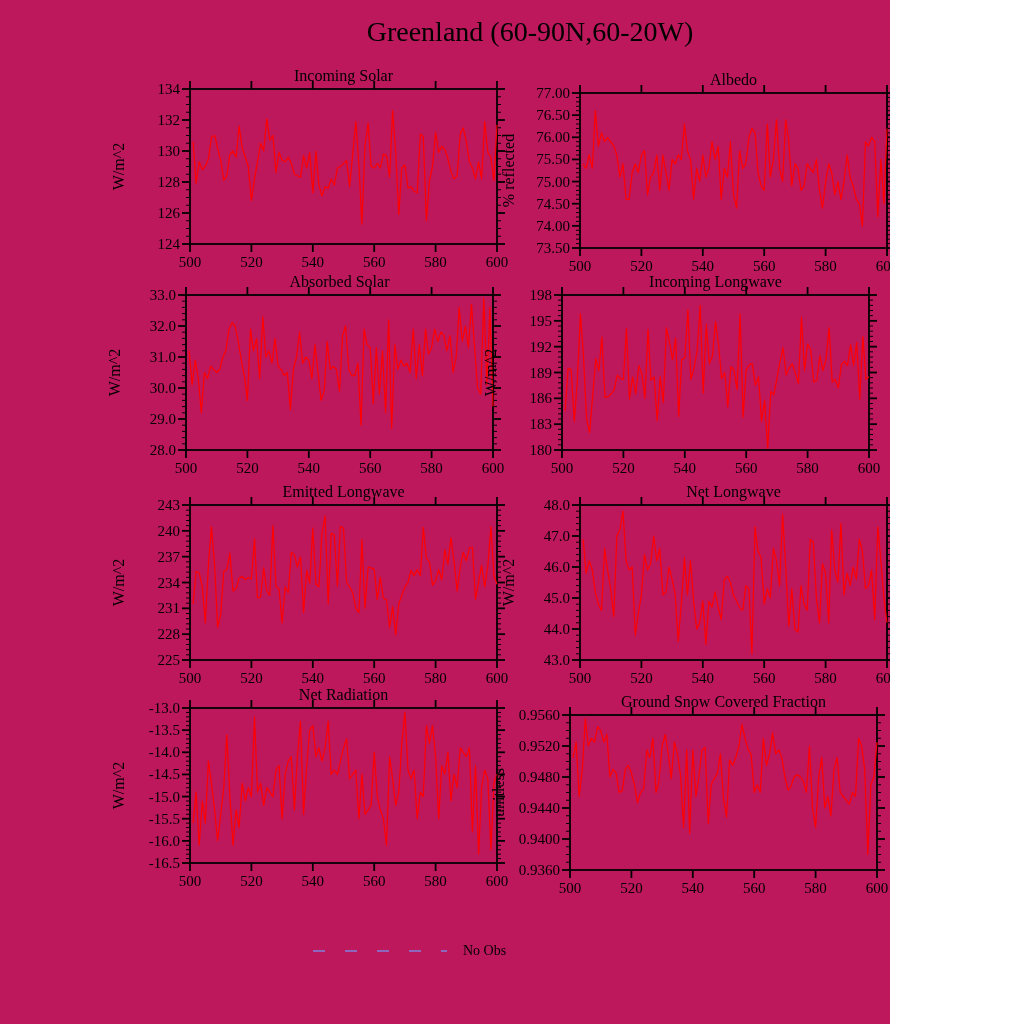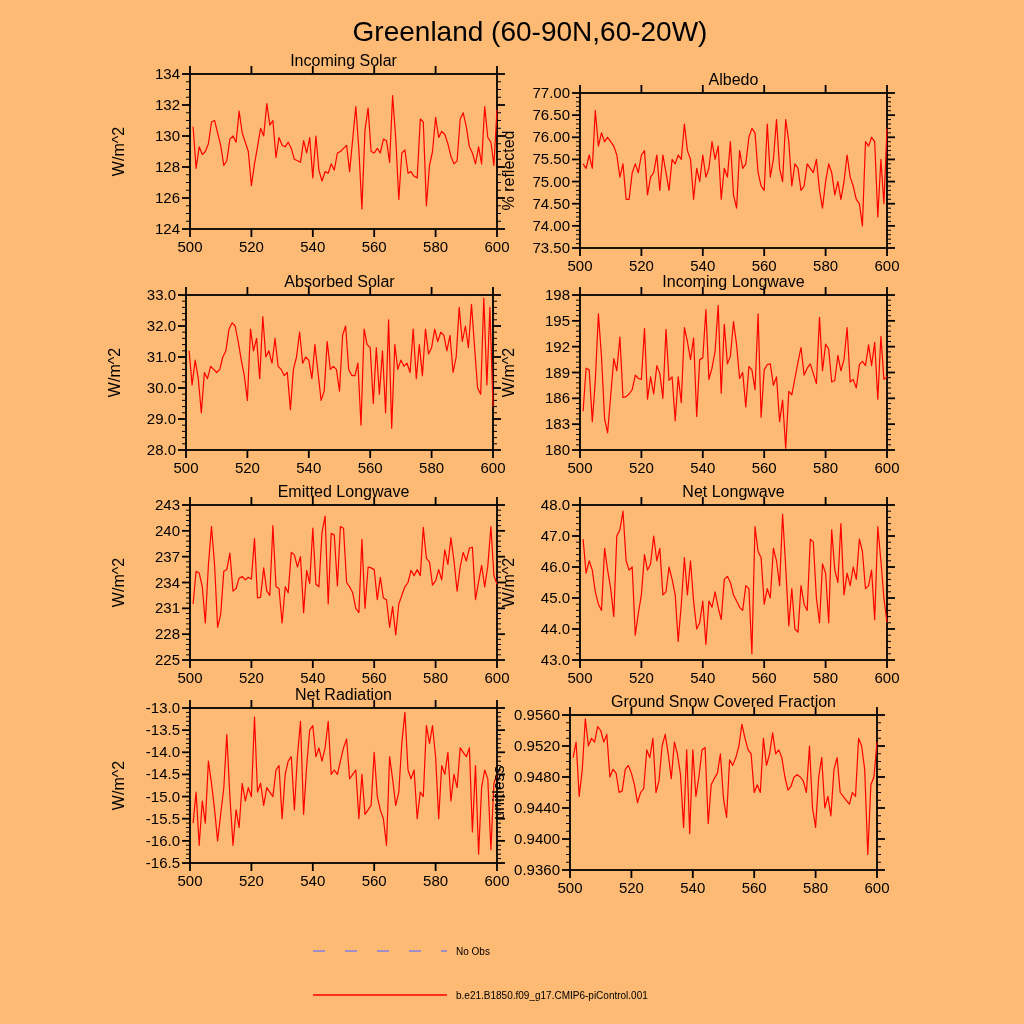--- a/index.html
+++ b/index.html
@@ -1,33 +1,33 @@
 <!DOCTYPE html>
 <html><head>
 <meta charset="utf-8">
 <style>
   html,body{margin:0;padding:0;background:#fff;}
-  .canvas{position:relative;width:1024px;height:1024px;background:#fdba74;
-          font-family:Liberation Sans, sans-serif;overflow:hidden;}
+  .canvas{position:relative;width:890px;height:1024px;background:#be185d;
+          font-family:Liberation Serif, serif;overflow:hidden;}
   .main-title{position:absolute;left:30px;top:16px;width:1000px;text-align:center;
               font-size:28px;color:#000;}
   .panel{position:absolute;width:420px;height:215px;}
   .panel svg{display:block;}
   .legend-row{position:absolute;left:312px;display:flex;align-items:center;}
-  .legend-row span{font-size:10px;color:#000;margin-left:8px;white-space:nowrap;}
+  .legend-row span{font-size:14px;color:#000;margin-left:15px;white-space:nowrap;}
   .legend-row svg{display:block;}
 </style>
 </head>
 <body>
 
 <div class="canvas">
 
   <div class="main-title">Greenland (60-90N,60-20W)</div>
 
-  <div class="panel" style="left:100px;top:49px">
+  <div class="panel" style="left:100px;top:64px">
     <svg width="420" height="215">
         <text x="243.5" y="17" text-anchor="middle" font-size="16" fill="#000000">Incoming Solar</text>
         <text x="24" y="102.5" text-anchor="middle" font-size="16" fill="#000000" transform="rotate(-90 24 102.5)">W/m^2</text>
         <line x1="90" y1="180" x2="90" y2="188" stroke="#000000" stroke-width="1.8"></line>
         <line x1="90" y1="17" x2="90" y2="25" stroke="#000000" stroke-width="1.8"></line>
         <text x="90" y="203" text-anchor="middle" font-size="15" fill="#000000">500</text>
         <line x1="151.4" y1="180" x2="151.4" y2="188" stroke="#000000" stroke-width="1.8"></line>
         <line x1="151.4" y1="17" x2="151.4" y2="25" stroke="#000000" stroke-width="1.8"></line>
         <text x="151.4" y="203" text-anchor="middle" font-size="15" fill="#000000">520</text>
         <line x1="212.8" y1="180" x2="212.8" y2="188" stroke="#000000" stroke-width="1.8"></line>
@@ -277,21 +277,21 @@
         <line x1="82" y1="56" x2="90" y2="56" stroke="#000000" stroke-width="1.8"></line>
         <line x1="397" y1="56" x2="405" y2="56" stroke="#000000" stroke-width="1.8"></line>
         <text x="80" y="61" text-anchor="end" font-size="15" fill="#000000">32.0</text>
         <line x1="82" y1="25" x2="90" y2="25" stroke="#000000" stroke-width="1.8"></line>
         <line x1="397" y1="25" x2="405" y2="25" stroke="#000000" stroke-width="1.8"></line>
         <text x="80" y="30" text-anchor="end" font-size="15" fill="#000000">33.0</text>
         <rect x="90" y="25" width="307" height="155" fill="none" stroke="#000000" stroke-width="1.8"></rect>
         <polyline points="93.1,80.8 96.1,114.9 99.2,90.1 102.3,108.7 105.3,142.8 108.4,102.5 111.5,108.7 114.6,96.3 117.6,99.4 120.7,102.5 123.8,99.4 126.8,87.0 129.9,80.8 133.0,59.1 136.1,52.9 139.1,56.0 142.2,71.5 145.3,90.1 148.3,105.6 151.4,130.4 154.5,59.1 157.5,80.8 160.6,68.4 163.7,108.7 166.8,46.7 169.8,87.0 172.9,80.8 176.0,93.2 179.0,68.4 182.1,96.3 185.2,99.4 188.2,105.6 191.3,102.5 194.4,139.7 197.4,99.4 200.5,87.0 203.6,62.2 206.7,93.2 209.7,87.0 212.8,90.1 215.9,108.7 218.9,74.6 222.0,102.5 225.1,130.4 228.2,121.1 231.2,71.5 234.3,99.4 237.4,96.3 240.4,99.4 243.5,121.1 246.6,65.3 249.6,56.0 252.7,99.4 255.8,105.6 258.9,105.6 261.9,93.2 265.0,155.2 268.1,59.1 271.1,74.6 274.2,77.7 277.3,133.5 280.3,77.7 283.4,124.2 286.5,80.8 289.6,142.8 292.6,49.8 295.7,158.3 298.8,74.6 301.8,99.4 304.9,90.1 308.0,96.3 311.0,93.2 314.1,102.5 317.2,59.1 320.3,108.7 323.3,74.6 326.4,105.6 329.5,59.1 332.5,83.9 335.6,77.7 338.7,59.1 341.7,71.5 344.8,62.2 347.9,65.3 350.9,80.8 354.0,65.3 357.1,102.5 360.2,87.0 363.2,37.4 366.3,71.5 369.4,56.0 372.4,77.7 375.5,34.3 378.6,77.7 381.6,118.0 384.7,124.2 387.8,28.1 390.9,114.9 393.9,37.4 397.0,136.6" fill="none" stroke="#ff0000" stroke-width="1.2" stroke-linejoin="round"></polyline>
       </svg>
   </div>
-  <div class="panel" style="left:490px;top:270px">
+  <div class="panel" style="left:472px;top:270px">
     <svg width="420" height="215">
         <text x="243.5" y="17" text-anchor="middle" font-size="16" fill="#000000">Incoming Longwave</text>
         <text x="24" y="102.5" text-anchor="middle" font-size="16" fill="#000000" transform="rotate(-90 24 102.5)">W/m^2</text>
         <line x1="90" y1="180" x2="90" y2="188" stroke="#000000" stroke-width="1.8"></line>
         <line x1="90" y1="17" x2="90" y2="25" stroke="#000000" stroke-width="1.8"></line>
         <text x="90" y="203" text-anchor="middle" font-size="15" fill="#000000">500</text>
         <line x1="151.4" y1="180" x2="151.4" y2="188" stroke="#000000" stroke-width="1.8"></line>
         <line x1="151.4" y1="17" x2="151.4" y2="25" stroke="#000000" stroke-width="1.8"></line>
         <text x="151.4" y="203" text-anchor="middle" font-size="15" fill="#000000">520</text>
         <line x1="212.8" y1="180" x2="212.8" y2="188" stroke="#000000" stroke-width="1.8"></line>
@@ -738,20 +738,14 @@
         <polyline points="93.1,67.6 96.1,52.1 99.2,106.4 102.3,79.3 105.3,28.9 108.4,56.0 111.5,48.3 114.6,52.1 117.6,36.6 120.7,40.5 123.8,52.1 126.8,44.4 129.9,87.0 133.0,79.3 136.1,83.1 139.1,102.5 142.2,100.9 145.3,79.3 148.3,75.4 151.4,83.1 154.5,94.8 157.5,112.6 160.6,102.5 163.7,98.6 166.8,59.9 169.8,67.6 172.9,48.3 176.0,102.5 179.0,90.9 182.1,56.0 185.2,44.4 188.2,63.8 191.3,88.6 194.4,52.1 197.4,63.8 200.5,84.7 203.6,137.4 206.7,59.9 209.7,143.6 212.8,59.9 215.9,106.4 218.9,87.0 222.0,59.9 225.1,57.6 228.2,133.5 231.2,94.8 234.3,88.6 237.4,83.1 240.4,63.8 243.5,108.7 246.6,127.3 249.6,69.9 252.7,75.4 255.8,67.6 258.9,56.0 261.9,34.3 265.0,48.3 268.1,59.9 271.1,63.8 274.2,102.5 277.3,94.8 280.3,102.5 283.4,48.3 286.5,75.4 289.6,63.8 292.6,42.8 295.7,63.8 298.8,59.9 301.8,67.6 304.9,87.0 308.0,100.2 311.0,96.3 314.1,87.0 317.2,84.7 320.3,87.0 323.3,90.9 326.4,102.5 329.5,56.0 332.5,118.0 335.6,137.4 338.7,87.0 341.7,67.6 344.8,118.0 347.9,106.4 350.9,125.8 354.0,79.3 357.1,67.6 360.2,102.5 363.2,106.4 366.3,110.3 369.4,114.1 372.4,102.5 375.5,106.4 378.6,48.3 381.6,56.0 384.7,79.3 387.8,164.5 390.9,94.8 393.9,87.0 397.0,52.1" fill="none" stroke="#ff0000" stroke-width="1.2" stroke-linejoin="round"></polyline>
       </svg>
   </div>
 
   <div class="legend-row" style="top:943px">
     <svg width="136" height="16">
       <line x1="1" y1="8" x2="135" y2="8" stroke="#8080dd" stroke-width="1.5" stroke-dasharray="12 20"></line>
     </svg>
     <span>No Obs</span>
   </div>
-  <div class="legend-row" style="top:987px">
-    <svg width="136" height="16">
-      <line x1="1" y1="8" x2="135" y2="8" stroke="#ff0000" stroke-width="1.5"></line>
-    </svg>
-    <span>b.e21.B1850.f09_g17.CMIP6-piControl.001</span>
-  </div>
 
 </div>
 
 </body></html>

